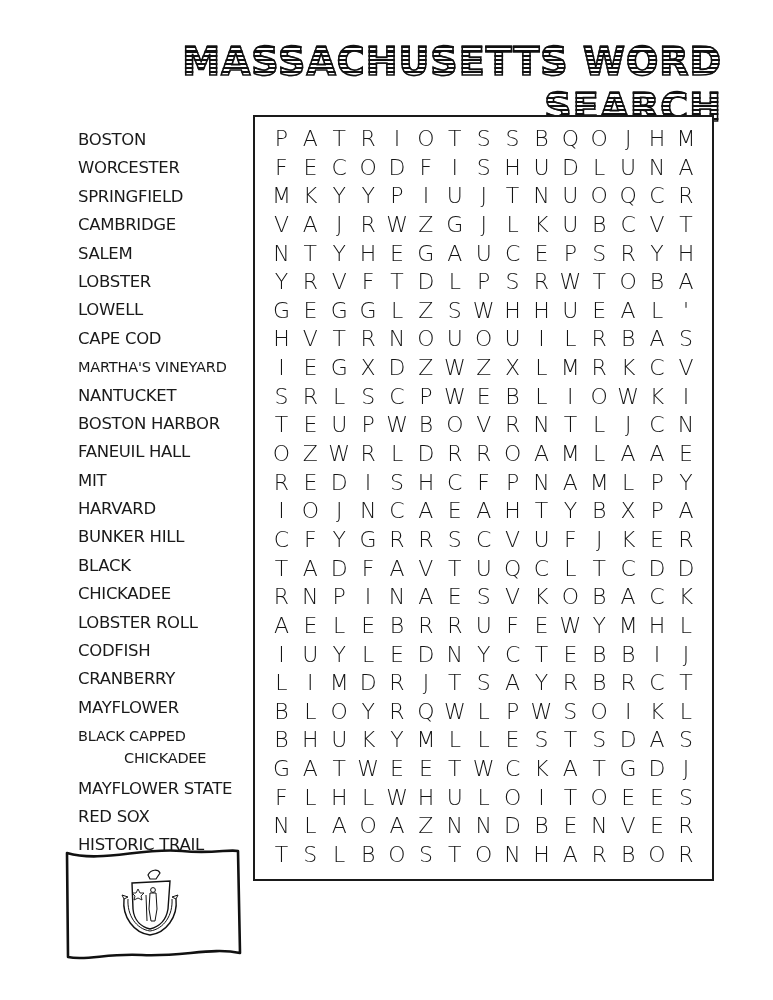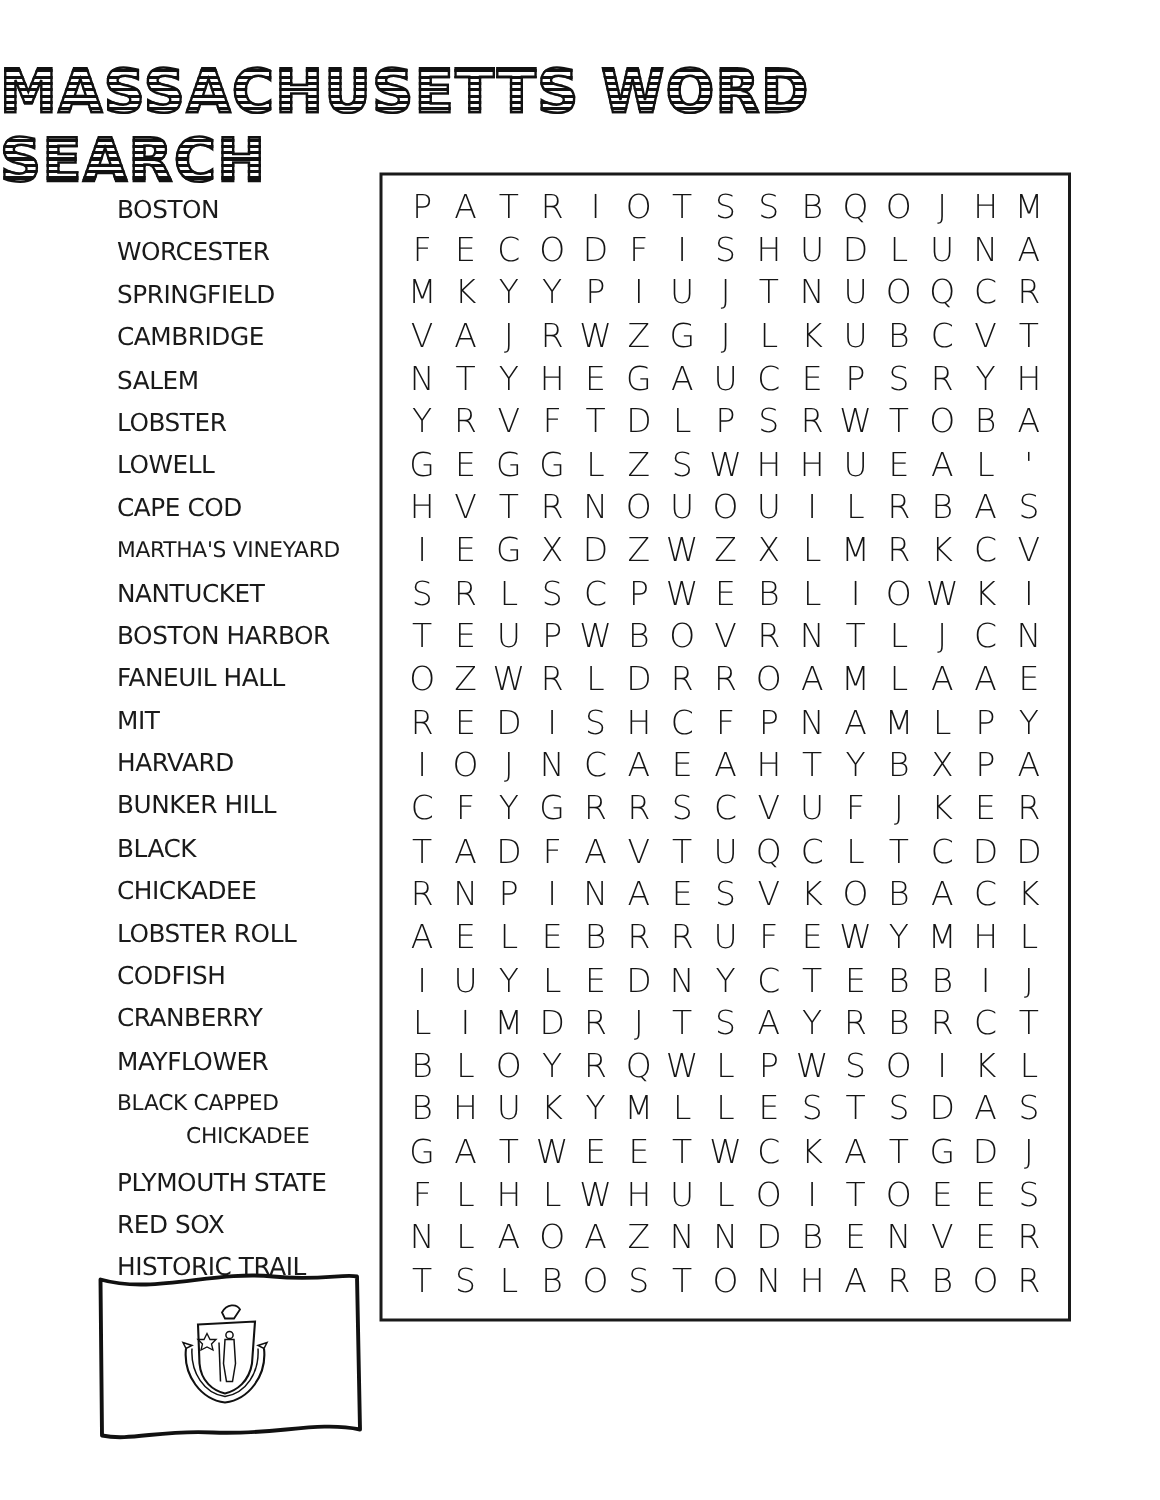--- a/index.html
+++ b/index.html
@@ -15,21 +15,21 @@
       font-family: "Liberation Sans", sans-serif;
       color: #111111;
     }
     
     .title-wrap {
       position: absolute;
       left: 0;
       top: 40px;
       width: 722px;
       height: 50px;
-      text-align: left;
+      text-align: right;
     }
     .title {
       display: inline-block;
       font-family: "DejaVu Sans", sans-serif;
       font-weight: 900;
       font-size: 38px;
       letter-spacing: 1px;
       line-height: 44px;
       text-transform: uppercase;
       color: transparent;
@@ -133,21 +133,21 @@
     <li>HARVARD</li>
     <li>BUNKER HILL</li>
     <li>BLACK</li>
     <li>CHICKADEE</li>
     <li>LOBSTER ROLL</li>
     <li>CODFISH</li>
     <li>CRANBERRY</li>
     <li>MAYFLOWER</li>
     <li class="small">BLACK CAPPED</li>
     <li class="small-indent">CHICKADEE</li>
-    <li>PLYMOUTH STATE</li>
+    <li>MAYFLOWER STATE</li>
     <li>RED SOX</li>
     <li>HISTORIC TRAIL</li>
   </ul>
 
 <div class="grid-box">
   <div class="grid" id="grid">
       <div class="cell">P</div>
       <div class="cell">A</div>
       <div class="cell">T</div>
       <div class="cell">R</div>

